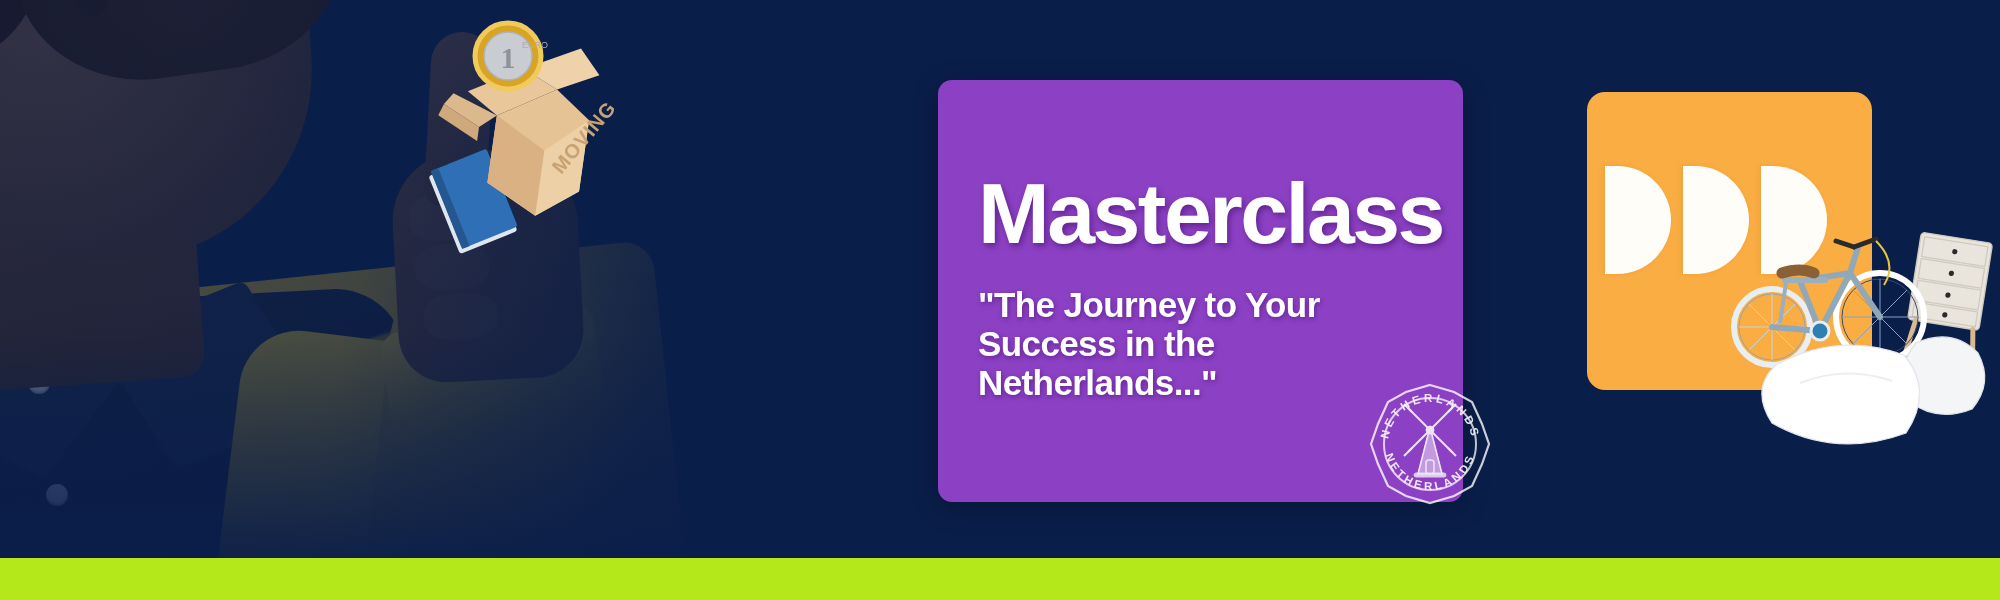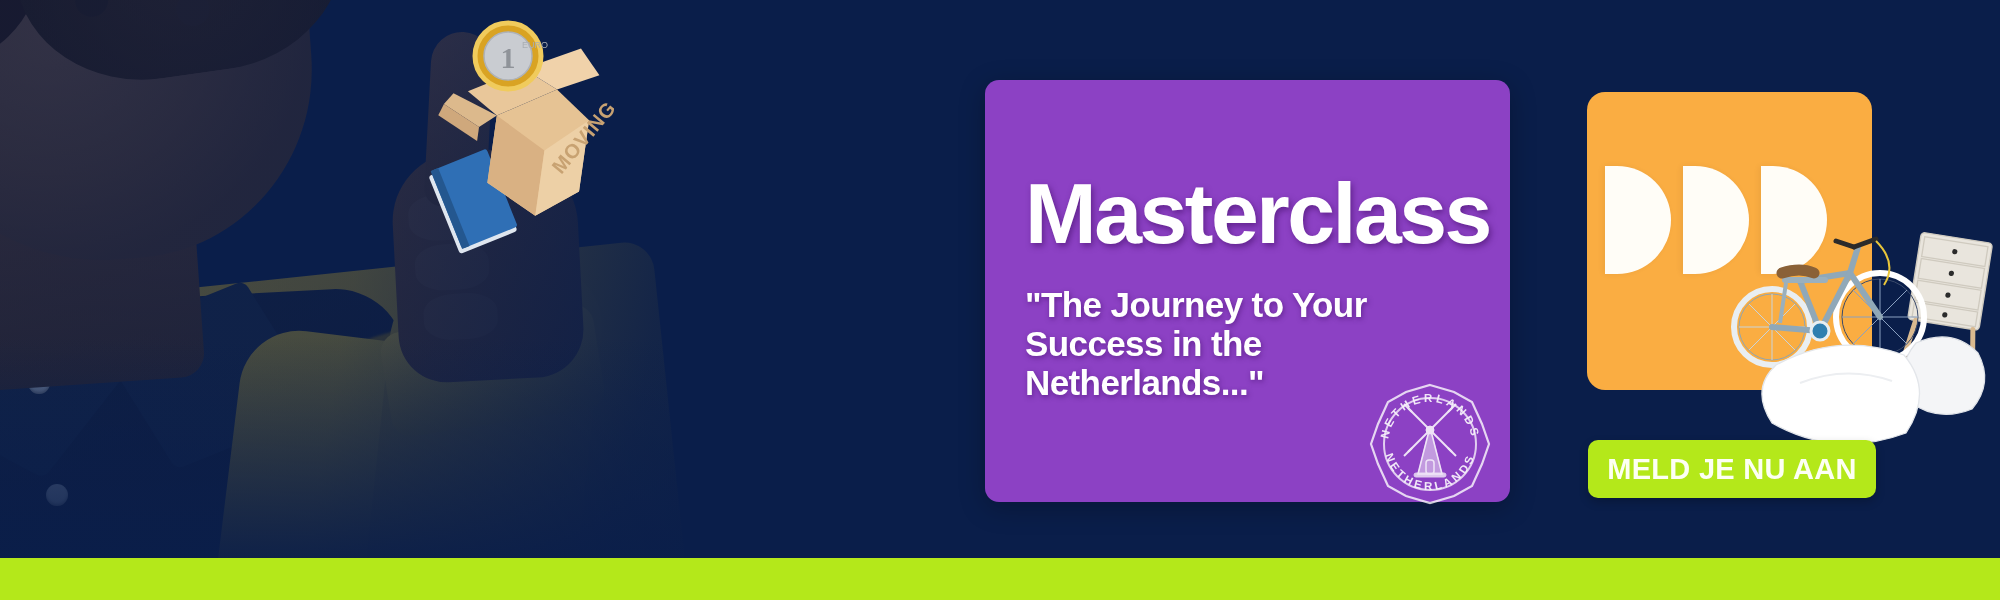--- a/index.html
+++ b/index.html
@@ -177,21 +177,20 @@
   }
 
   
   #masterclass-card {
     position:absolute; left:938px; top:80px;
     width:525px; height:422px;
     background:#8c41c4;
     border-radius:14px;
     z-index:20;
     box-shadow:0 6px 26px rgba(0,0,0,.25);
-    margin-left:47px;
   }
   #mc-title {
     position:absolute; left:40px; top:90px;
     font-size:86px; font-weight:700; color:#fff;
     letter-spacing:-2.5px; line-height:1;
     text-shadow:2px 3px 6px rgba(60,10,95,.55);
   }
   #mc-subtitle {
     position:absolute; left:40px; top:205px;
     width:400px;
@@ -432,19 +431,16 @@
       </g>
 
       <g>
         <path d="M186,118 q36,-16 62,10 q16,30 -6,56 q-34,14 -64,-8 q-14,-32 8,-58 Z" fill="#f4f5f7" stroke="#dfe2e7" stroke-width="1.2"></path>
         <path d="M46,140 q62,-34 128,-10 q30,36 2,78 q-70,26 -134,-10 q-22,-34 4,-58 Z" fill="#ffffff" stroke="#e3e6ea" stroke-width="1.3"></path>
         <path d="M70,158 q46,-18 92,-2" fill="none" stroke="#eceef1" stroke-width="2"></path>
       </g>
     </svg>
   </div>
 
-  <button id="cta-button">
-    <span id="cta-label">MELD JE NU AAN</span>
-  </button>
 
   <div id="bottom-strip"></div>
 
 </div>
 
 </body></html>

